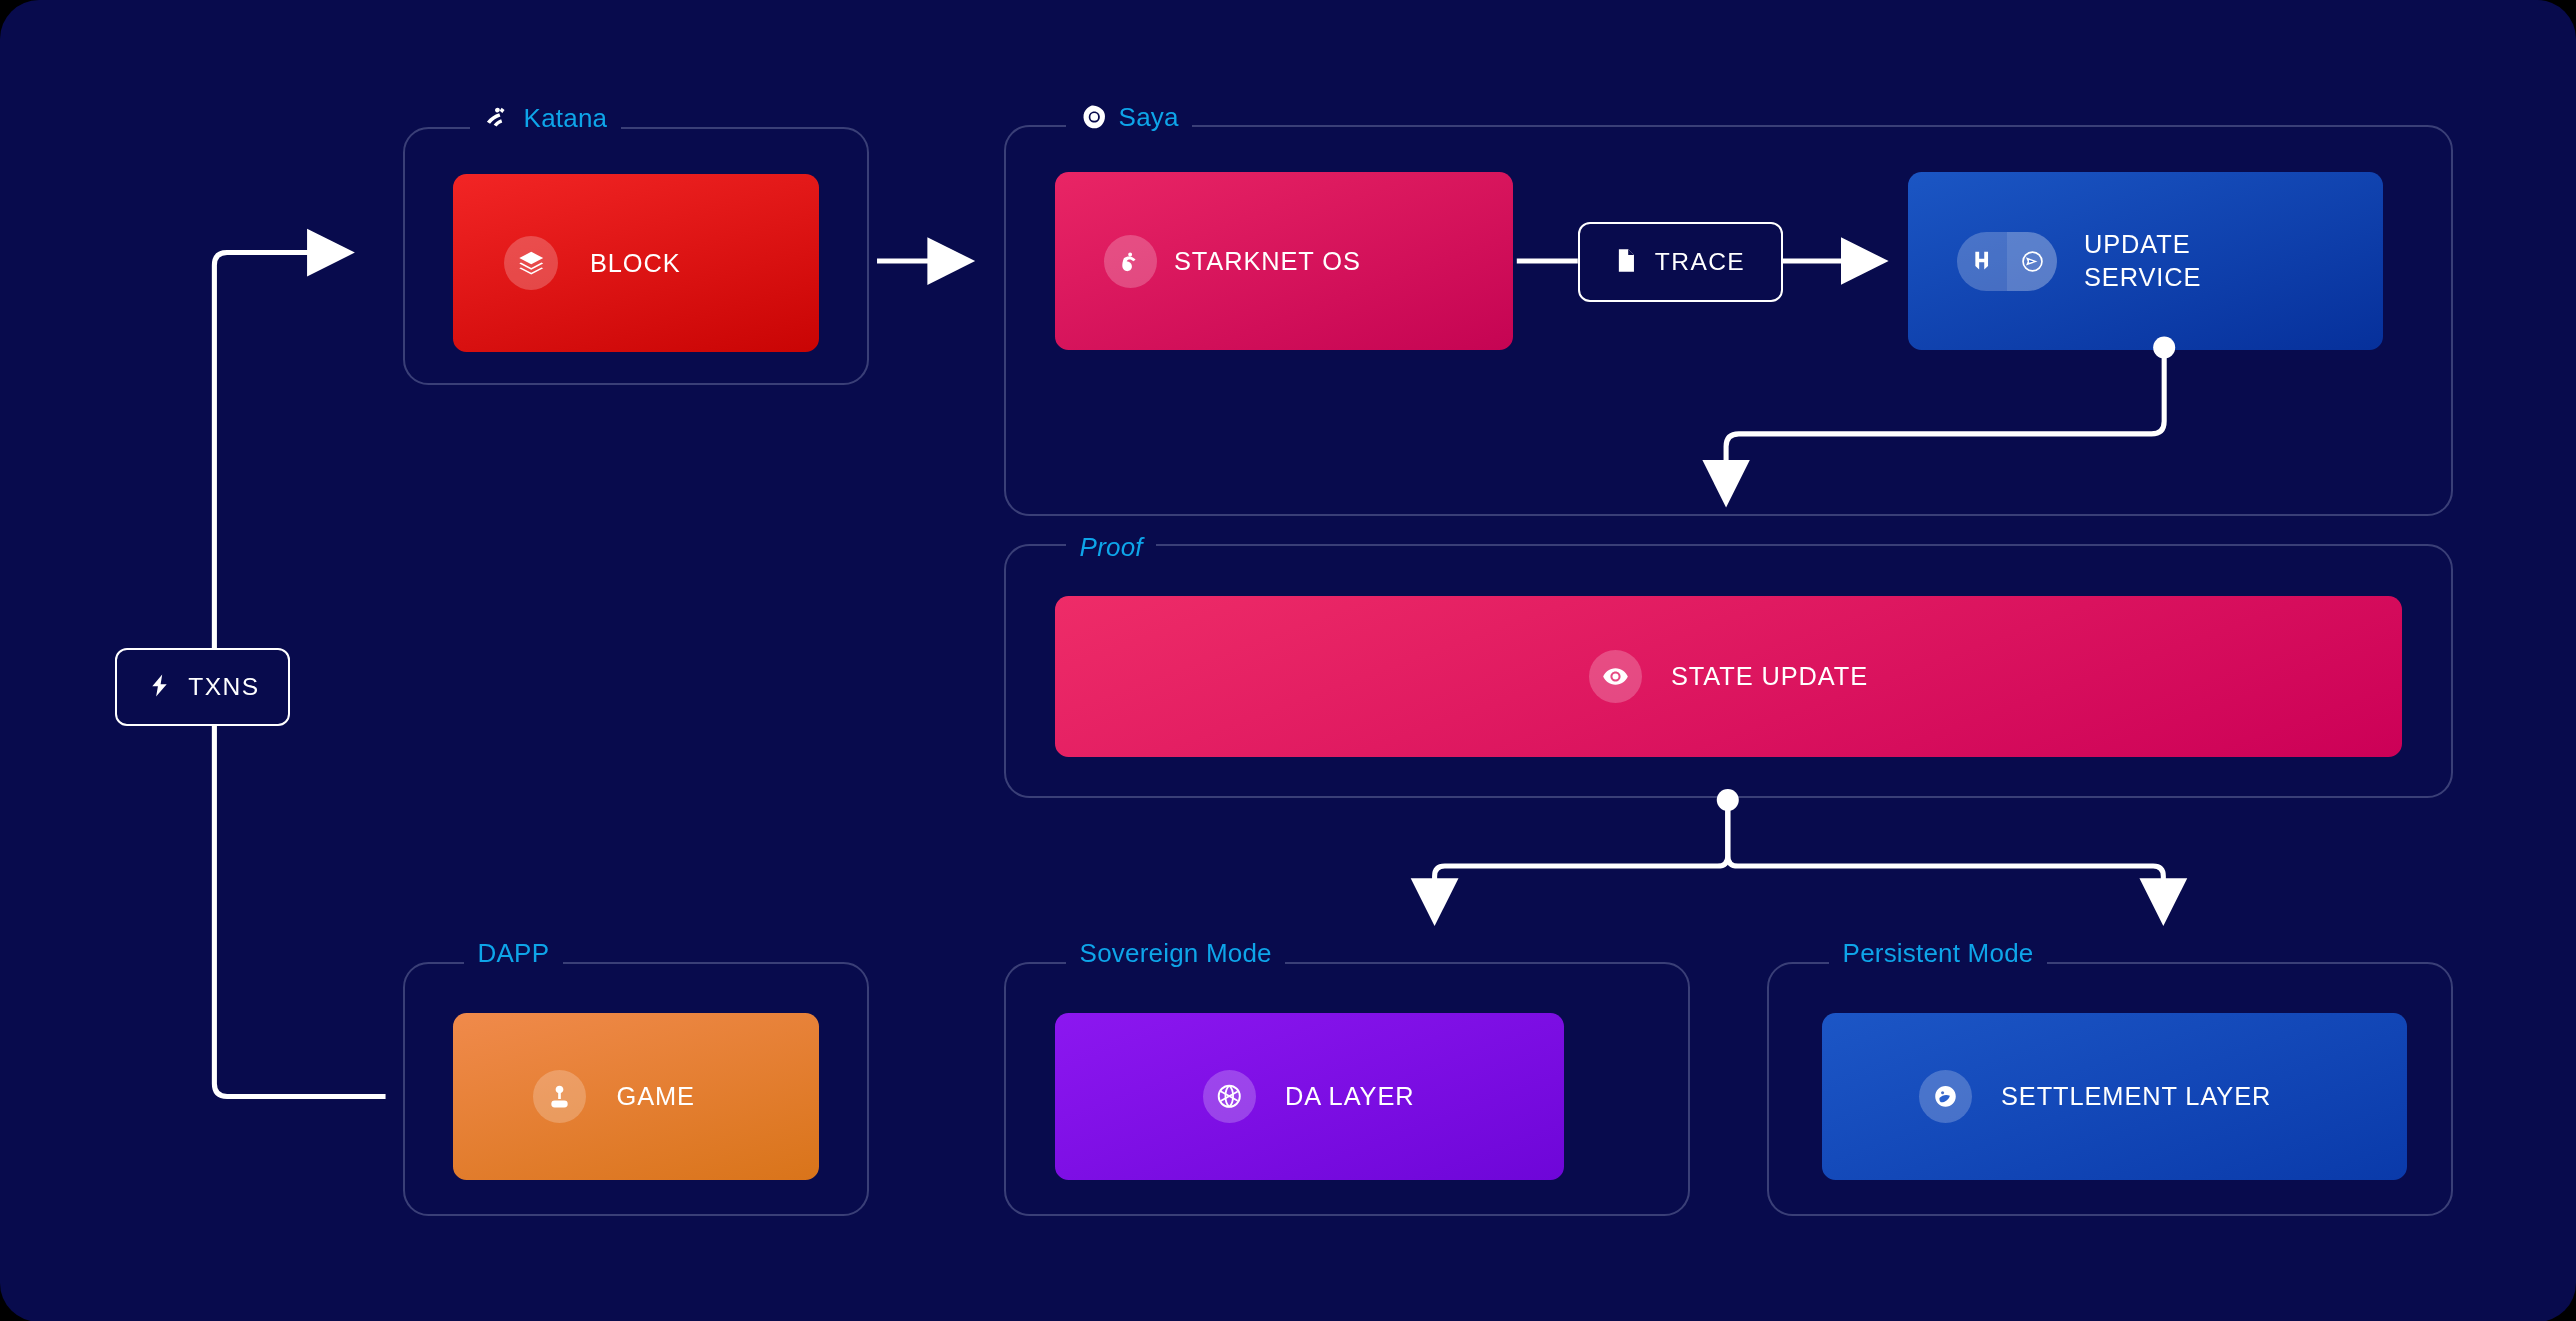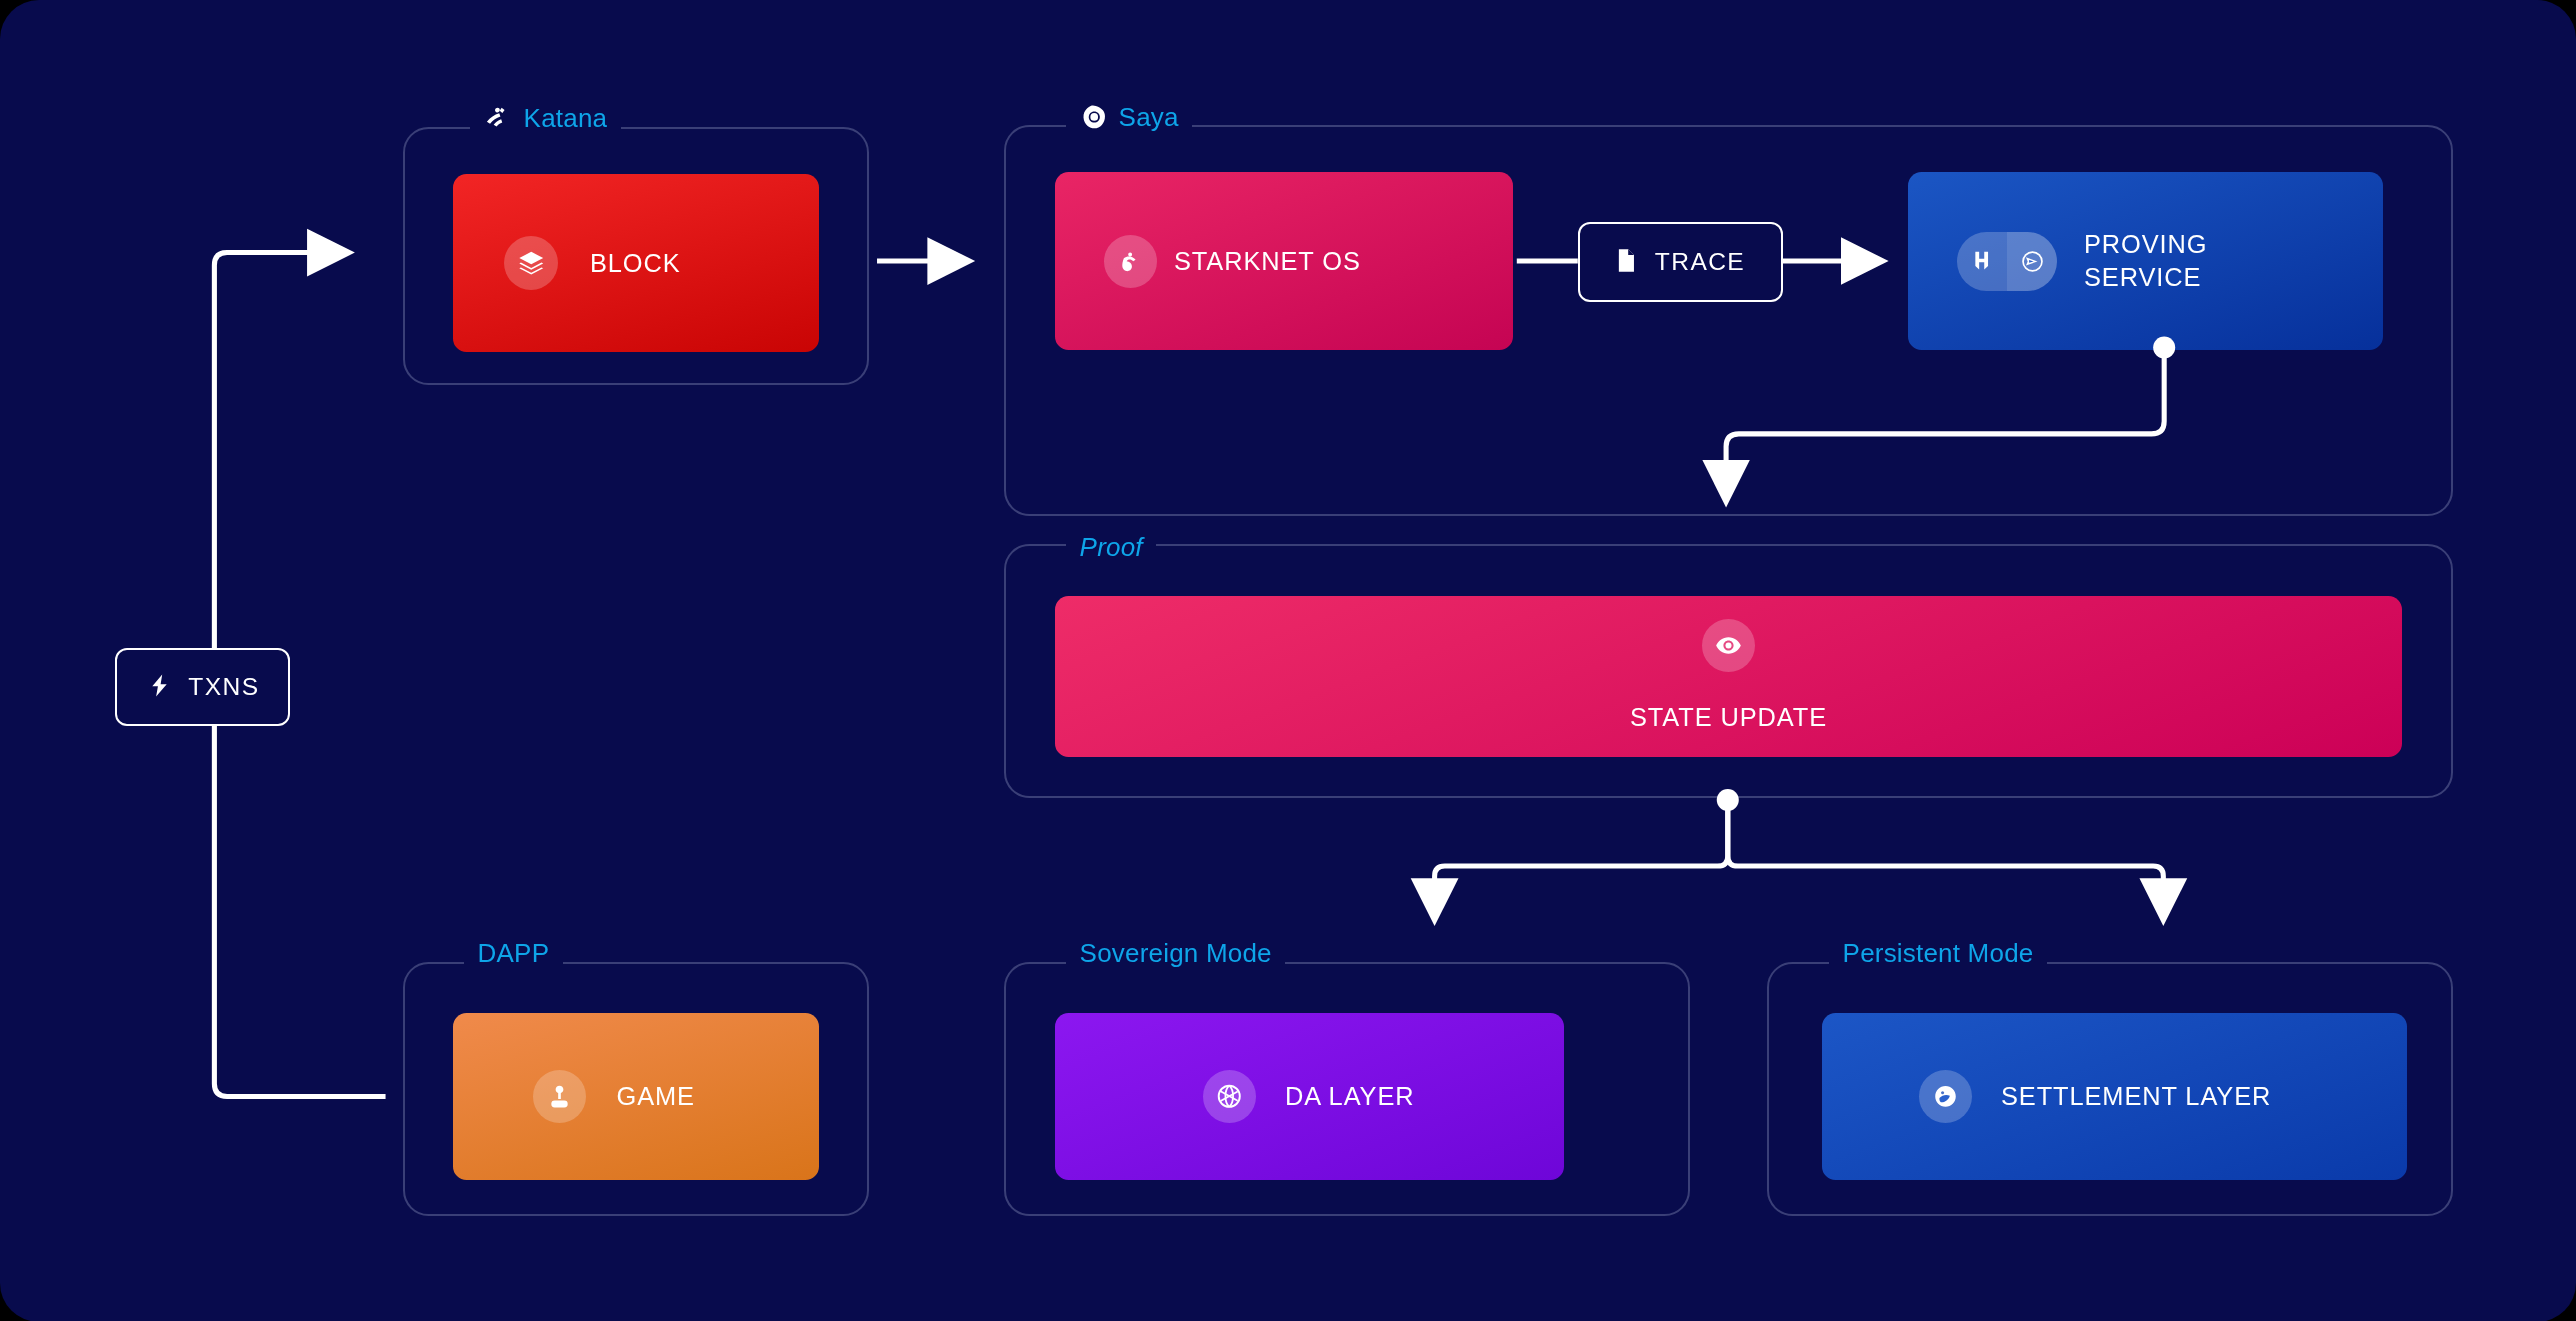--- a/index.html
+++ b/index.html
@@ -195,31 +195,31 @@
       </div>
       <div style="width:50px;height:59px;background:rgba(255,255,255,0.30);
                   border-radius:0 30px 30px 0;display:flex;align-items:center;justify-content:center;">
         <svg width="27" height="27" viewBox="0 0 24 24">
           <circle cx="12" cy="12" r="8.4" fill="none" stroke="#FFFFFF" stroke-width="1.5"></circle>
           <path fill="#FFFFFF" d="M6.2 8.2 L16.4 11.9 L6.2 15.6 L7.7 11.9 Z"></path>
           <path fill="#2B62CE" d="M9.0 10.6 L13.0 11.9 L9.0 13.2 Z"></path>
         </svg>
       </div>
     </div>
-    <div class="lbl">PROVING
+    <div class="lbl">UPDATE
 SERVICE</div>
   </div>
 
   <div class="group" style="left:1004px; top:544px; width:1449px; height:254px;"></div>
   <div class="group-label" style="left:1066px; top:532px; height:30.5px;font-style:italic;">
     <span>Proof</span>
   </div>
 
   <div class="card" style="left:1055px; top:596px; width:1347px; height:161px; justify-content:center; gap:29px;
-              background:linear-gradient(160deg,#EE2C68 0%,#CC0057 100%);flex-direction:column;">
+              background:linear-gradient(160deg,#EE2C68 0%,#CC0057 100%);">
     <div class="ic" style="width:53px;height:53px;">
       <svg width="29" height="29" viewBox="0 0 24 24">
         <path fill="#FFFFFF" d="M12 5.2 C7.2 5.2 3.2 8.5 1.8 12 C3.2 15.5 7.2 18.8 12 18.8 C16.8 18.8 20.8 15.5 22.2 12 C20.8 8.5 16.8 5.2 12 5.2 Z M12 16.2 C9.7 16.2 7.8 14.3 7.8 12 C7.8 9.7 9.7 7.8 12 7.8 C14.3 7.8 16.2 9.7 16.2 12 C16.2 14.3 14.3 16.2 12 16.2 Z"></path>
         <circle cx="12" cy="12" r="2.5" fill="#FFFFFF"></circle>
       </svg>
     </div>
     <div class="lbl">STATE UPDATE</div>
   </div>
 
   <div class="pill" style="left:115px; top:648px; width:175px; height:78px; padding-left:29px;">

